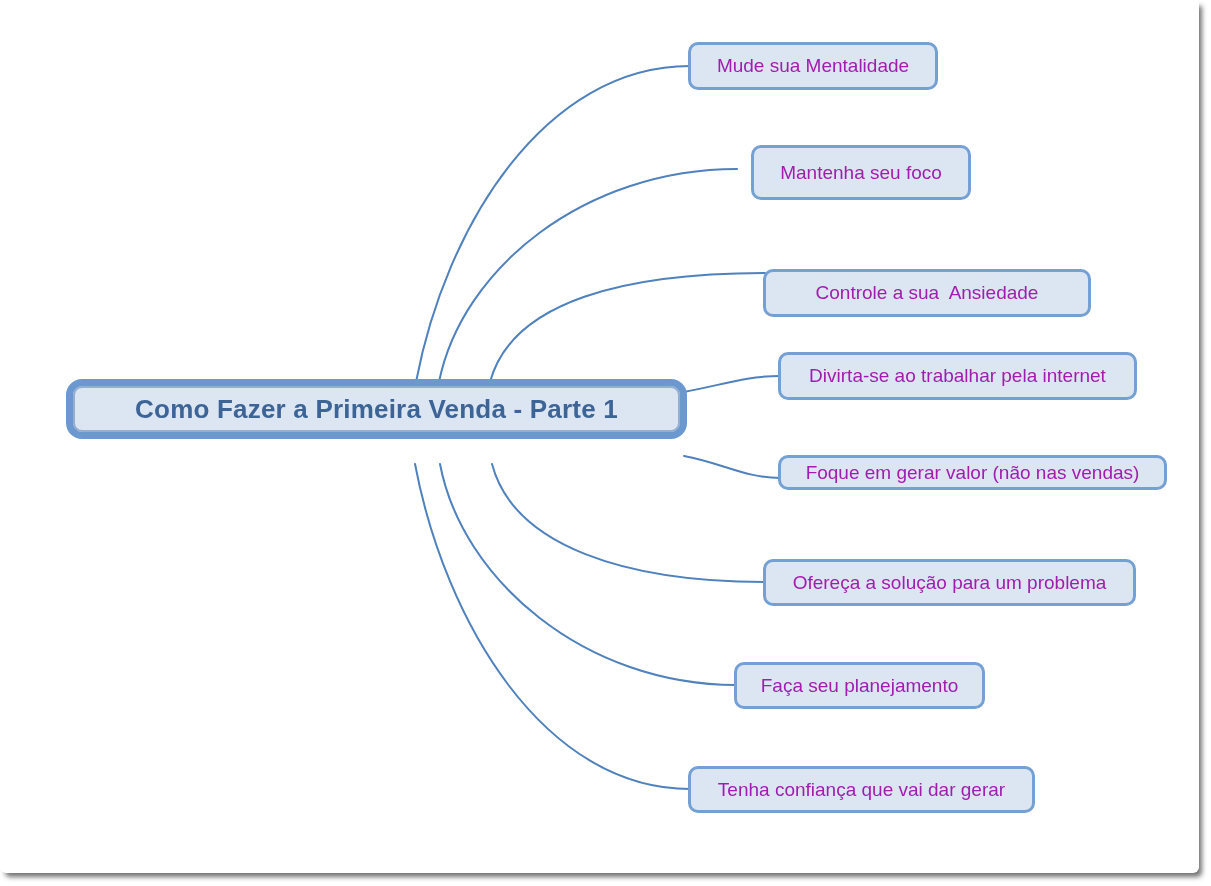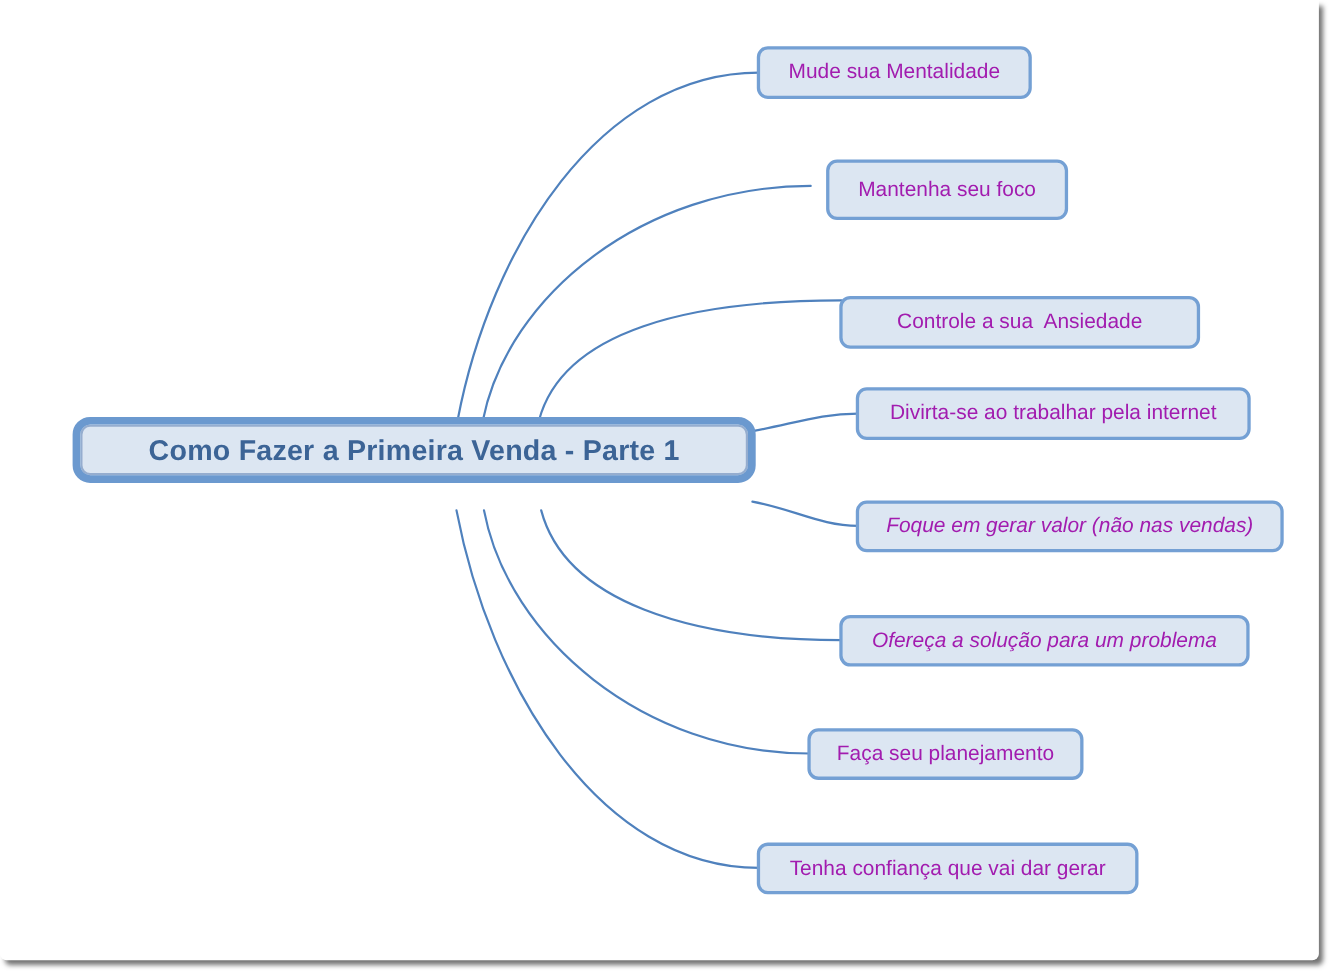--- a/index.html
+++ b/index.html
@@ -73,22 +73,22 @@
     border-radius: 10px;
   }
   .node.child .label {
     font-size: 19px;
     color: #a21caf;
   }
   .b0 { left: 688px; top:  42px; width: 250px; height: 48px; }
   .b1 { left: 735px; top: 145px; width: 220px; height: 55px; margin-left: 16px; }
   .b2 { left: 763px; top: 249px; width: 328px; height: 48px; margin-top: 20px; }
   .b3 { left: 778px; top: 352px; width: 359px; height: 48px; align-items: center; }
-  .b4 { left: 778px; top: 455px; width: 389px; height: 47px; font-style: italic; }
-  .b5 { left: 763px; top: 559px; width: 373px; height: 47px; font-style: italic; }
+  .b4 { left: 778px; top: 455px; width: 389px; height: 35px; }
+  .b5 { left: 763px; top: 559px; width: 373px; height: 47px; }
   .b6 { left: 734px; top: 662px; width: 251px; height: 47px; align-items: center; }
   .b7 { left: 688px; top: 766px; width: 347px; height: 47px; }
 </style>
 </head>
 <body>
 
 <div class="stage">
   <div class="sheet">
 
     <svg class="connectors" viewBox="0 0 1211 886" xmlns="http://www.w3.org/2000/svg">

